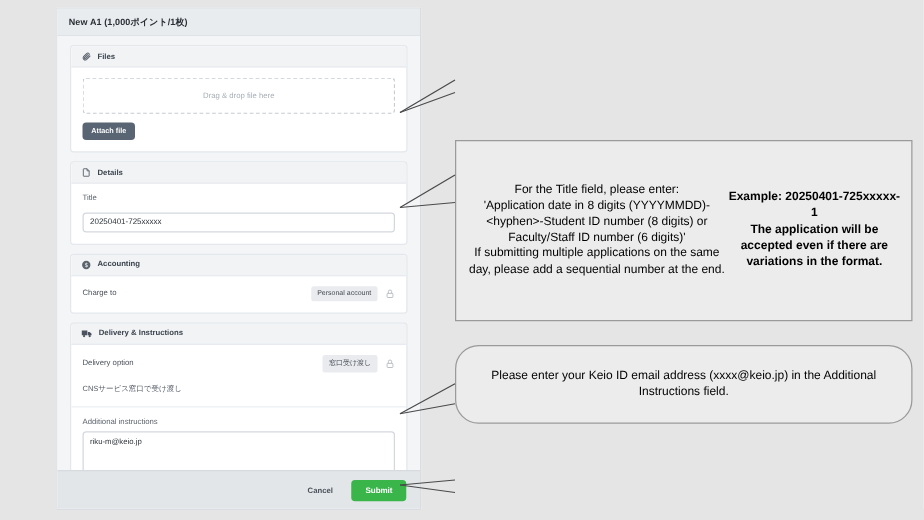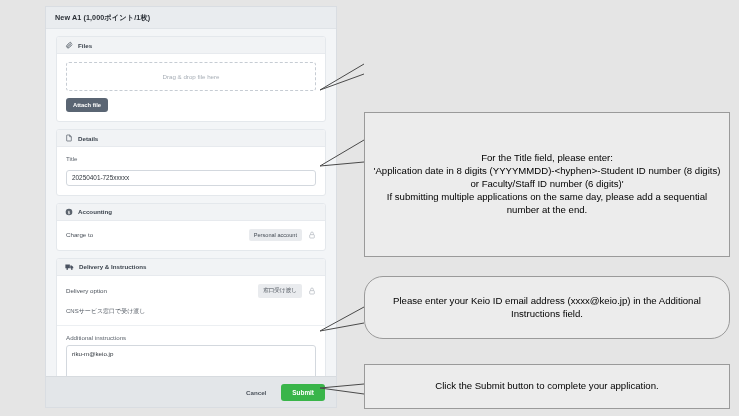--- a/index.html
+++ b/index.html
@@ -355,41 +355,40 @@
     <svg width="50" height="34">
       <polyline points="46,4 2,30" fill="none" stroke="#4a4a4a" stroke-width="1"></polyline>
       <polyline points="46,14 2,30" fill="none" stroke="#4a4a4a" stroke-width="1"></polyline>
     </svg>
   </div>
 
   <div class="callout" style="left:364px; top:112px; width:366px; height:145px; flex-direction:row; gap:0;">
     <span class="callout-text">For the Title field, please enter:
 'Application date in 8 digits (YYYYMMDD)-&lt;hyphen&gt;-Student ID number (8 digits) or Faculty/Staff ID number (6 digits)'
 If submitting multiple applications on the same day, please add a sequential number at the end.</span>
+    <span class="callout-text bold">Example: 20250401-725xxxxx-1
+The application will be accepted even if there are variations in the format.</span>
   </div>
   <div class="leader" style="left:318px; top:138px; width:50px; height:34px;">
     <svg width="50" height="34">
       <polyline points="46,2 2,28" fill="none" stroke="#4a4a4a" stroke-width="1"></polyline>
       <polyline points="46,24 2,28" fill="none" stroke="#4a4a4a" stroke-width="1"></polyline>
     </svg>
   </div>
 
   <div class="callout" style="left:364px; top:276px; width:366px; height:63px;border-radius:19px;">
     <span class="callout-text">Please enter your Keio ID email address (xxxx@keio.jp) in the Additional Instructions field.</span>
   </div>
   <div class="leader" style="left:318px; top:305px; width:50px; height:34px;">
     <svg width="50" height="34">
       <polyline points="46,2 2,26" fill="none" stroke="#4a4a4a" stroke-width="1"></polyline>
       <polyline points="46,18 2,26" fill="none" stroke="#4a4a4a" stroke-width="1"></polyline>
     </svg>
   </div>
 
-  <div class="callout" style="left:364px; top:364px; width:366px; height:45px;">
-    <span class="callout-text">Click the Submit button to complete your application.</span>
-  </div>
   <div class="leader" style="left:318px; top:380px; width:50px; height:20px;">
     <svg width="50" height="20">
       <polyline points="2,8 46,4" fill="none" stroke="#4a4a4a" stroke-width="1"></polyline>
       <polyline points="2,8 46,14" fill="none" stroke="#4a4a4a" stroke-width="1"></polyline>
     </svg>
   </div>
 
 </div>
 
 </body></html>

